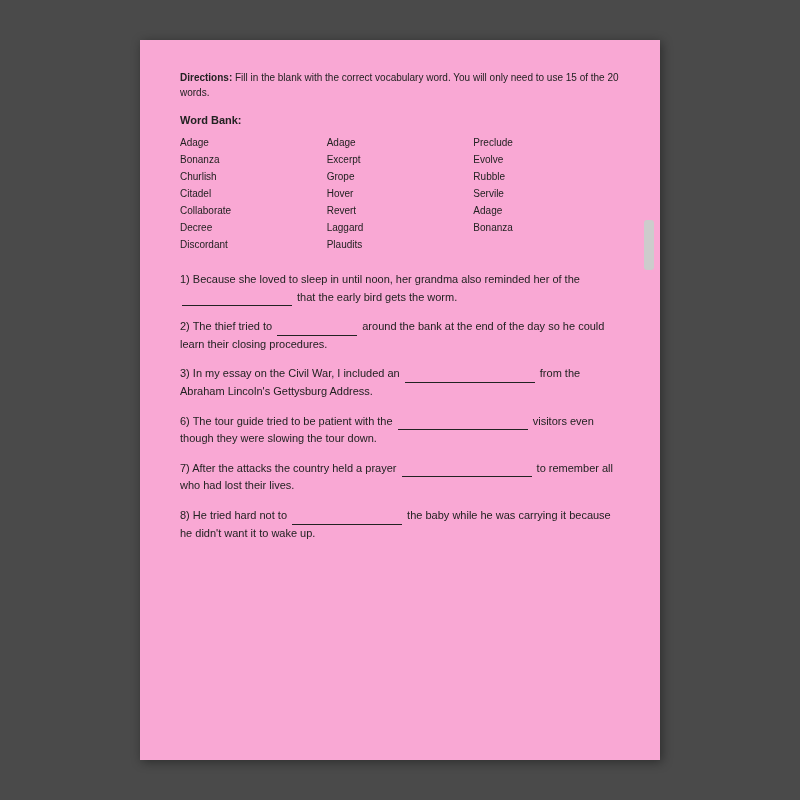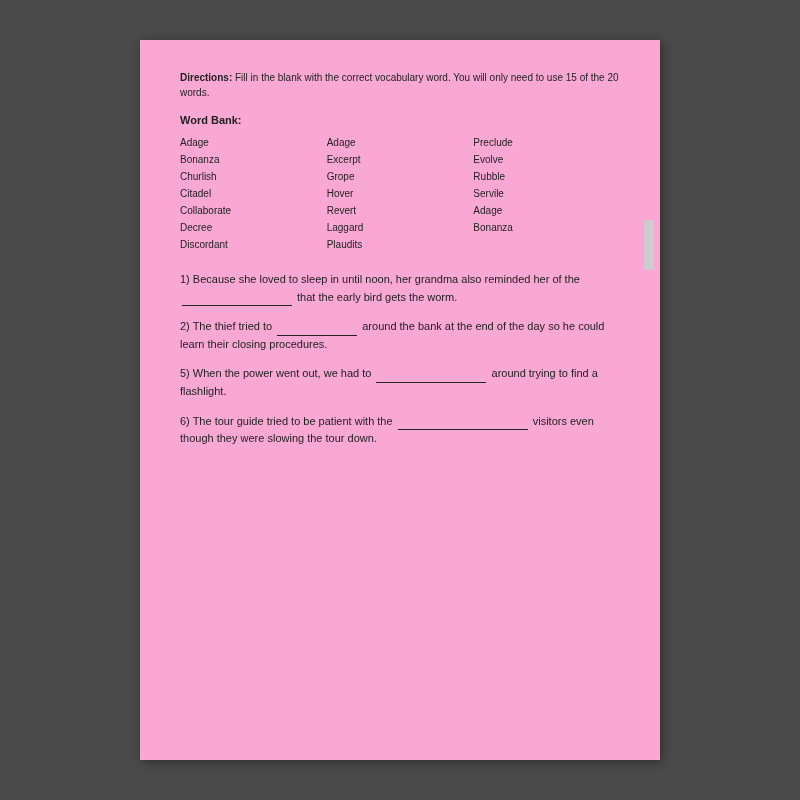--- a/index.html
+++ b/index.html
@@ -127,26 +127,32 @@
   <div class="questions">
 
     <div class="question">
       <span>1) Because she loved to sleep in until noon, her grandma also reminded her of the <span class="blank"></span> that the early bird gets the worm.</span>
     </div>
 
     <div class="question">
       <span>2) The thief tried to <span class="blank blank-sm"></span> around the bank at the end of the day so he could learn their closing procedures.</span>
     </div>
 
+    <div class="question">
+      <span>3) In my essay on the Civil War, I included an <span class="blank blank-lg"></span> from the Abraham Lincoln's Gettysburg Address.</span>
+    </div>
 
 
-    <div class="question">
-      <span>5) When the power went out, we had to <span class="blank"></span> around trying to find a flashlight.</span>
-    </div>
 
     <div class="question">
       <span>6) The tour guide tried to be patient with the <span class="blank blank-lg"></span> visitors even though they were slowing the tour down.</span>
     </div>
 
+    <div class="question">
+      <span>7) After the attacks the country held a prayer <span class="blank blank-lg"></span> to remember all who had lost their lives.</span>
+    </div>
 
+    <div class="question">
+      <span>8) He tried hard not to <span class="blank"></span> the baby while he was carrying it because he didn't want it to wake up.</span>
+    </div>
 
   </div>
 </div>
 
 </body></html>

